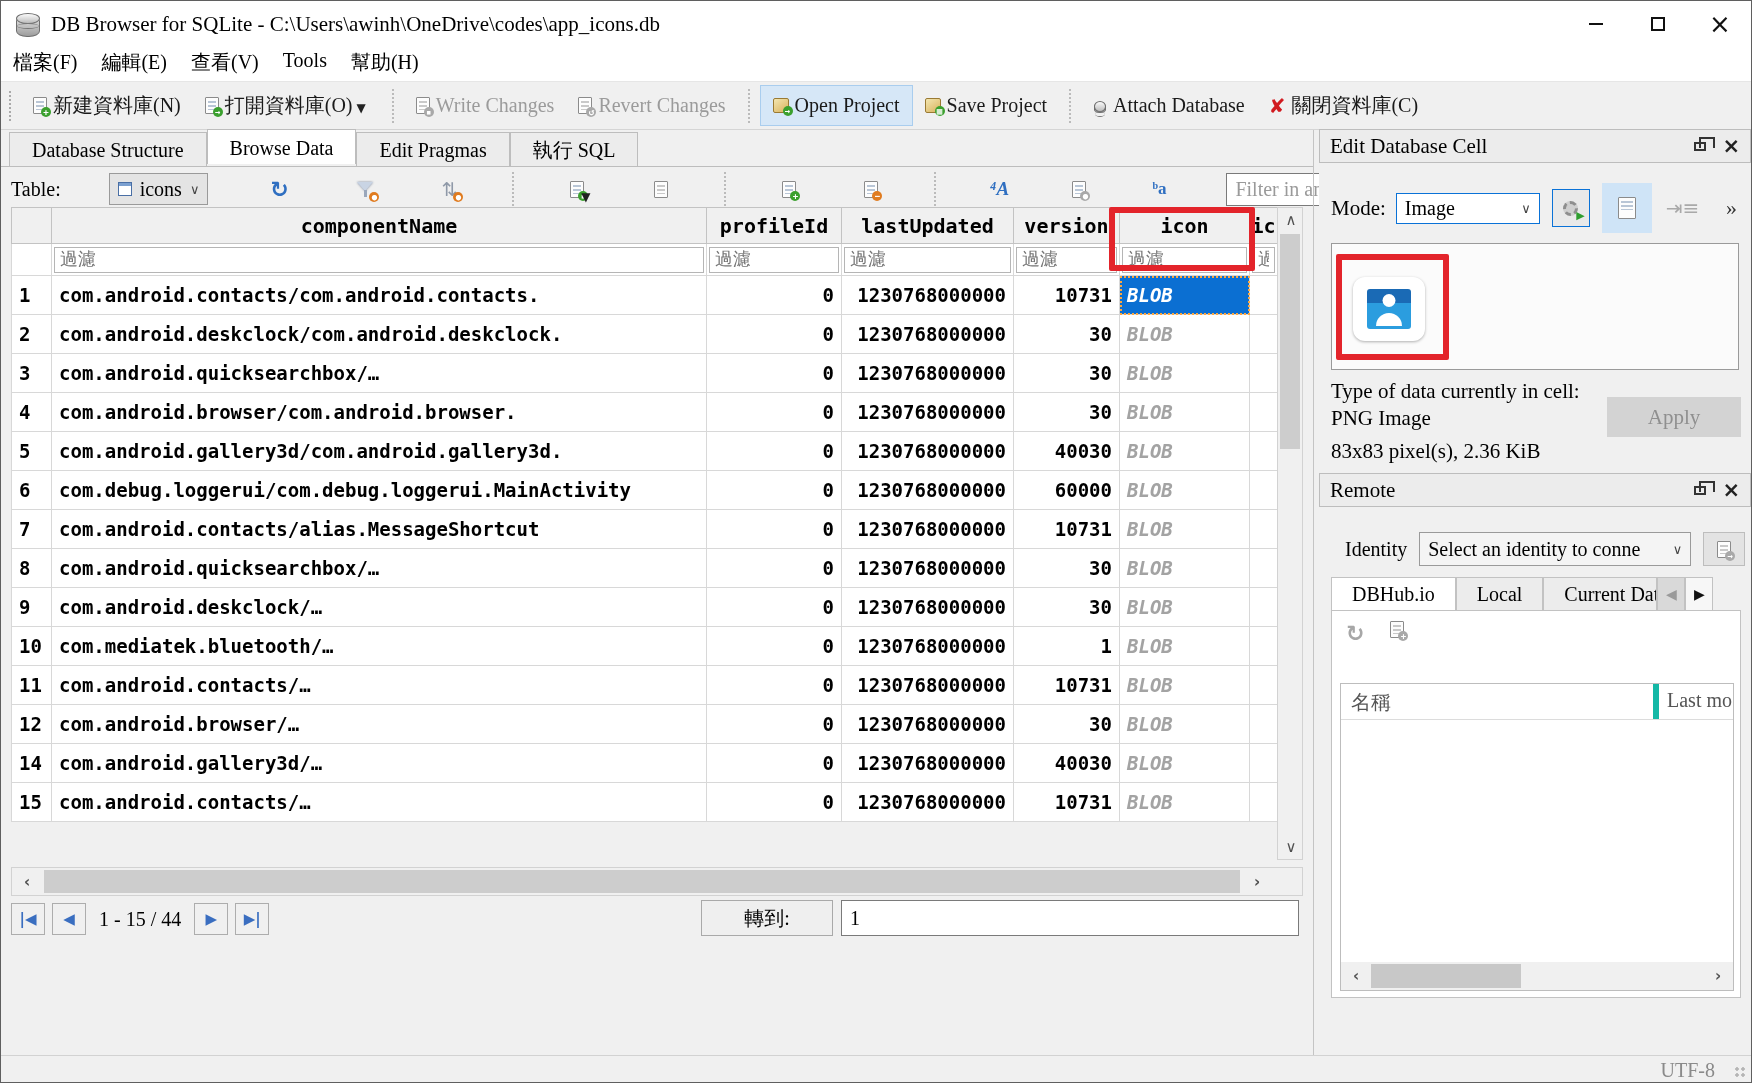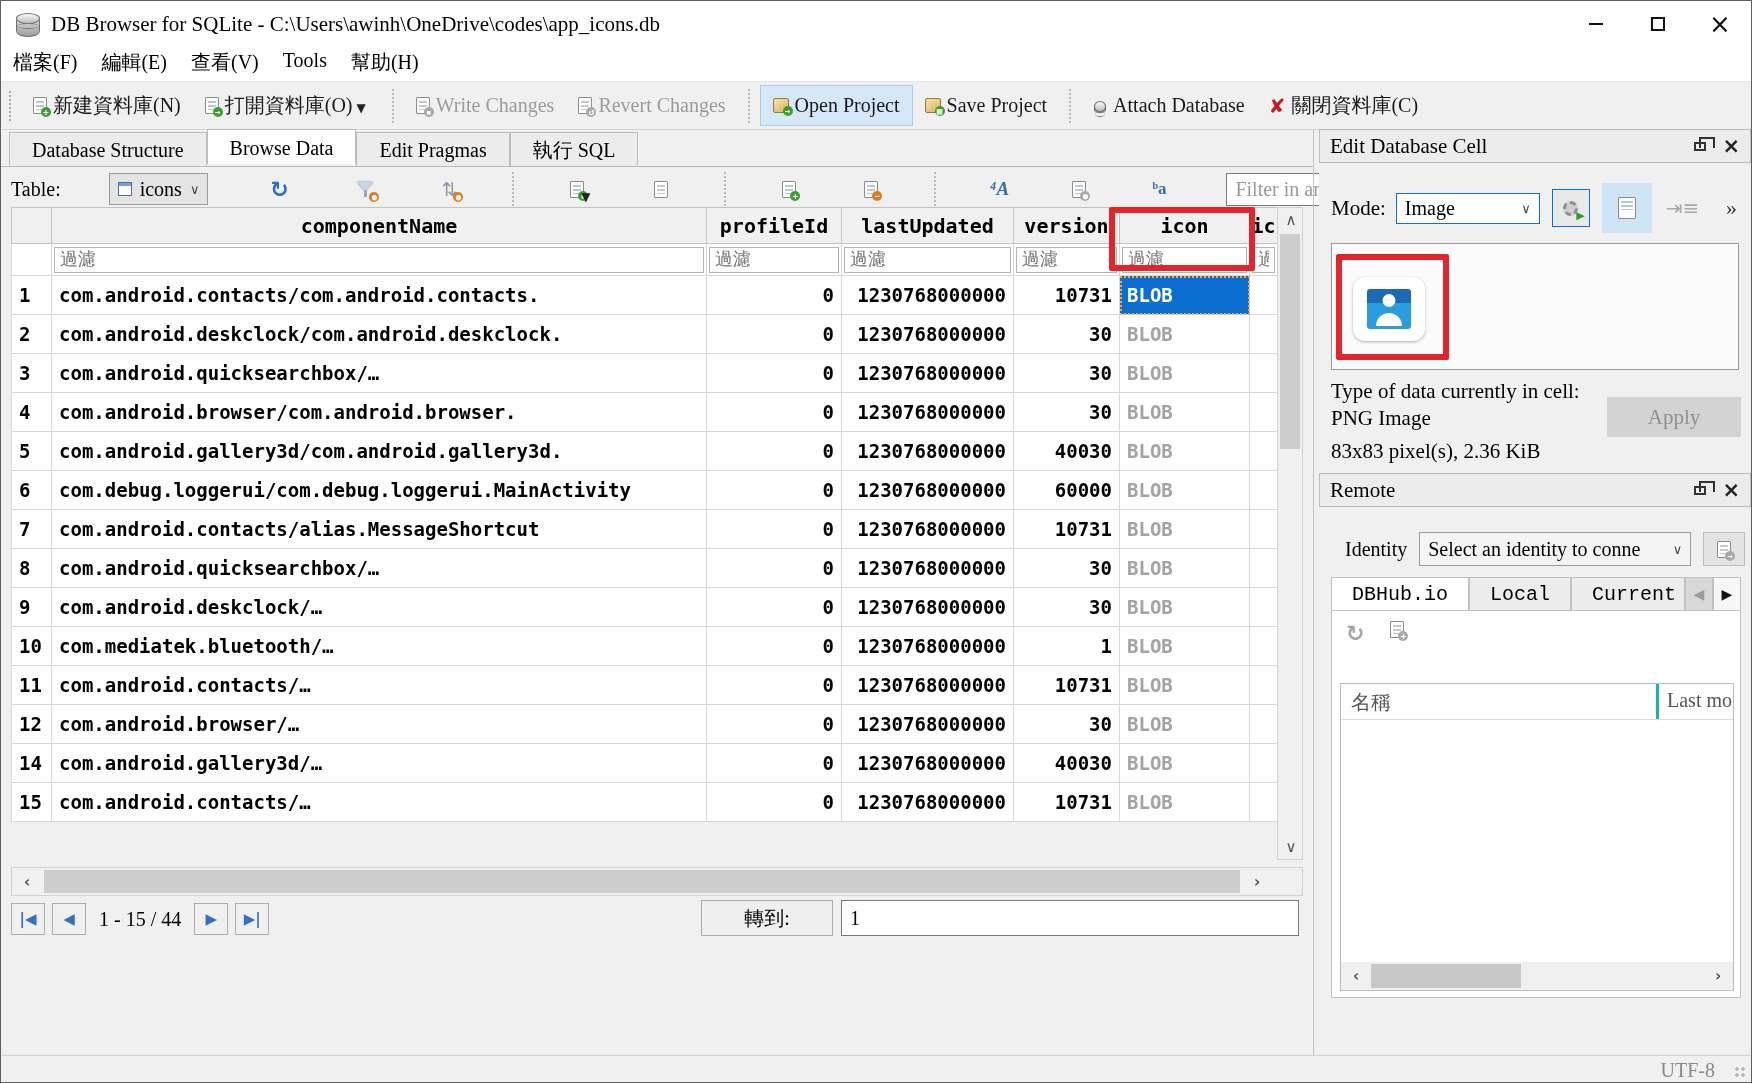--- a/index.html
+++ b/index.html
@@ -67,21 +67,21 @@
   
   #grid { position:absolute; left:10px; top:206px; width:1266px; border-collapse:collapse; table-layout:fixed; background:#fff; font-family:"DejaVu Sans Mono",monospace; }
   #grid col.c0{width:40px} #grid col.c1{width:655px} #grid col.c2{width:135px} #grid col.c3{width:172px} #grid col.c4{width:106px} #grid col.c5{width:130px} #grid col.c6{width:28px}
   #grid th { height:36px; background:#f0f0f0; border:1px solid #c3c3c3; font-size:20px; font-weight:700; overflow:hidden; white-space:nowrap; }
   #grid td { height:39px; border:1px solid #d8d8d8; font-size:19px; font-weight:700; overflow:hidden; white-space:nowrap; padding:0 7px; }
   #grid tr.filter-row td { height:32px; padding:0 2px; background:#fff; }
   .filter-box { width:100%; height:26px; border:1px solid #b5b5b5; background:#fff; font:18px "Liberation Serif",serif; color:#a8a8a8; padding:0 5px; }
   td.c-num { text-align:left; background:#fff; font-weight:700; }
   td.c-name { text-align:left; }
   td.c-right { text-align:right; }
-  td.c-blob { color:#a3a3a3; }
+  td.c-blob { color:#a3a3a3; font-style:italic; }
   td.c-blob.sel { background:#0b6fd2; color:#fff; outline:2px dotted #ffa63d; outline-offset:-2px; }
   tr.filter-row td.gutter { background:#f0f0f0; }
 
   
   .sb-track { position:absolute; background:#f0f0f0; border:1px solid #d2d2d2; }
   .sb-thumb { position:absolute; background:#cdcdcd; }
   .sb-btn { position:absolute; display:flex; align-items:center; justify-content:center; color:#505050; font-size:15px; font-family:"DejaVu Sans",sans-serif; }
   #vscroll { left:1276px; top:206px; width:26px; height:653px; }
   #vscroll .sb-thumb { left:2px; width:20px; top:26px; height:215px; }
   #hscroll { left:10px; top:866px; width:1292px; height:29px; }
@@ -123,31 +123,31 @@
   #cell-type-value { position:absolute; left:12px; top:277px; font-size:21px; }
   #cell-size { position:absolute; left:12px; top:310px; font-size:21px; }
   #apply-btn { position:absolute; left:288px; top:268px; width:134px; height:40px; background:#d3d3d3; color:#8f8f8f; border:none; font:21px "Liberation Serif",serif; }
 
   #dock-remote { top:472px; height:548px; }
   #identity-row { position:absolute; left:0; top:56px; width:100%; height:40px; display:flex; align-items:center; font-size:20px; }
   #identity-label { margin-left:26px; }
   #identity-select { width:272px; height:34px; border:1px solid #9a9a9a; background:#f4f4f4; display:flex; align-items:center; font-size:20px; padding:0 8px; margin-left:12px; }
   #identity-btn { width:42px; height:34px; border:1px solid #bdbdbd; background:#e3e3e3; display:flex; align-items:center; justify-content:center; margin-left:12px; }
   #remote-tabs { position:absolute; left:12px; top:104px; height:34px; display:flex; font-size:20px; width:410px; }
-  .rtab { padding:3px 20px; border:1px solid #c2c2c2; border-bottom:none; background:#ececec; display:flex; align-items:center; white-space:nowrap; overflow:hidden;font-family:Liberation Mono, monospace; }
+  .rtab { padding:3px 20px; border:1px solid #c2c2c2; border-bottom:none; background:#ececec; display:flex; align-items:center; white-space:nowrap; overflow:hidden; }
   .rtab.active { background:#fff; }
   .rtab.clipped { max-width:114px; }
   .tab-scroll { width:28px; height:34px; display:flex; align-items:center; justify-content:center; border:1px solid #c2c2c2; font-size:14px; font-family:"DejaVu Sans",sans-serif; }
   .tab-scroll.disabled { background:#d9d9d9; color:#9a9a9a; }
   .tab-scroll.on { background:#f7f7f7; color:#111; }
   #remote-content { position:absolute; left:12px; top:137px; width:410px; height:388px; background:#fff; border:1px solid #c2c2c2; }
   #remote-content .mini-icons { position:absolute; left:14px; top:10px; display:flex; gap:26px; }
   #remote-list { position:absolute; left:8px; top:72px; width:394px; height:308px; border:1px solid #bdbdbd; background:#fff; }
   #remote-list .hdr { height:36px; border-bottom:1px solid #dcdcdc; display:flex; font-size:20px; color:#555; }
-  #remote-list .hdr .h1 { flex:0 0 318px; padding:5px 10px; border-right:3px solid #14b8a6; }
+  #remote-list .hdr .h1 { flex:0 0 318px; padding:5px 10px; border-right:6px solid #14b8a6; }
   #remote-list .hdr .h2 { padding:5px 8px; white-space:nowrap; overflow:hidden; }
   #remote-list .sb { position:absolute; left:0; right:0; bottom:0; height:28px; background:#f0f0f0; }
   #remote-list .sb .sb-thumb { top:2px; height:24px; left:30px; width:150px; background:#c8c8c8; }
   #remote-list .sb .sb-btn { top:0; width:30px; height:28px; color:#555; font-weight:700; }
 
   #bottom-tabs { position:absolute; left:1330px; top:1022px; height:33px; display:flex; font-size:20px;margin-top:44px; }
   .btab { padding:3px 18px; border:1px solid #c2c2c2; border-bottom:none; background:#ececec; display:flex; align-items:center; }
   .btab.active { background:#fff; }
 
   #statusbar { position:absolute; left:0; top:1054px; width:100%; height:28px; background:#f0f0f0; border-top:1px solid #d2d2d2; }

